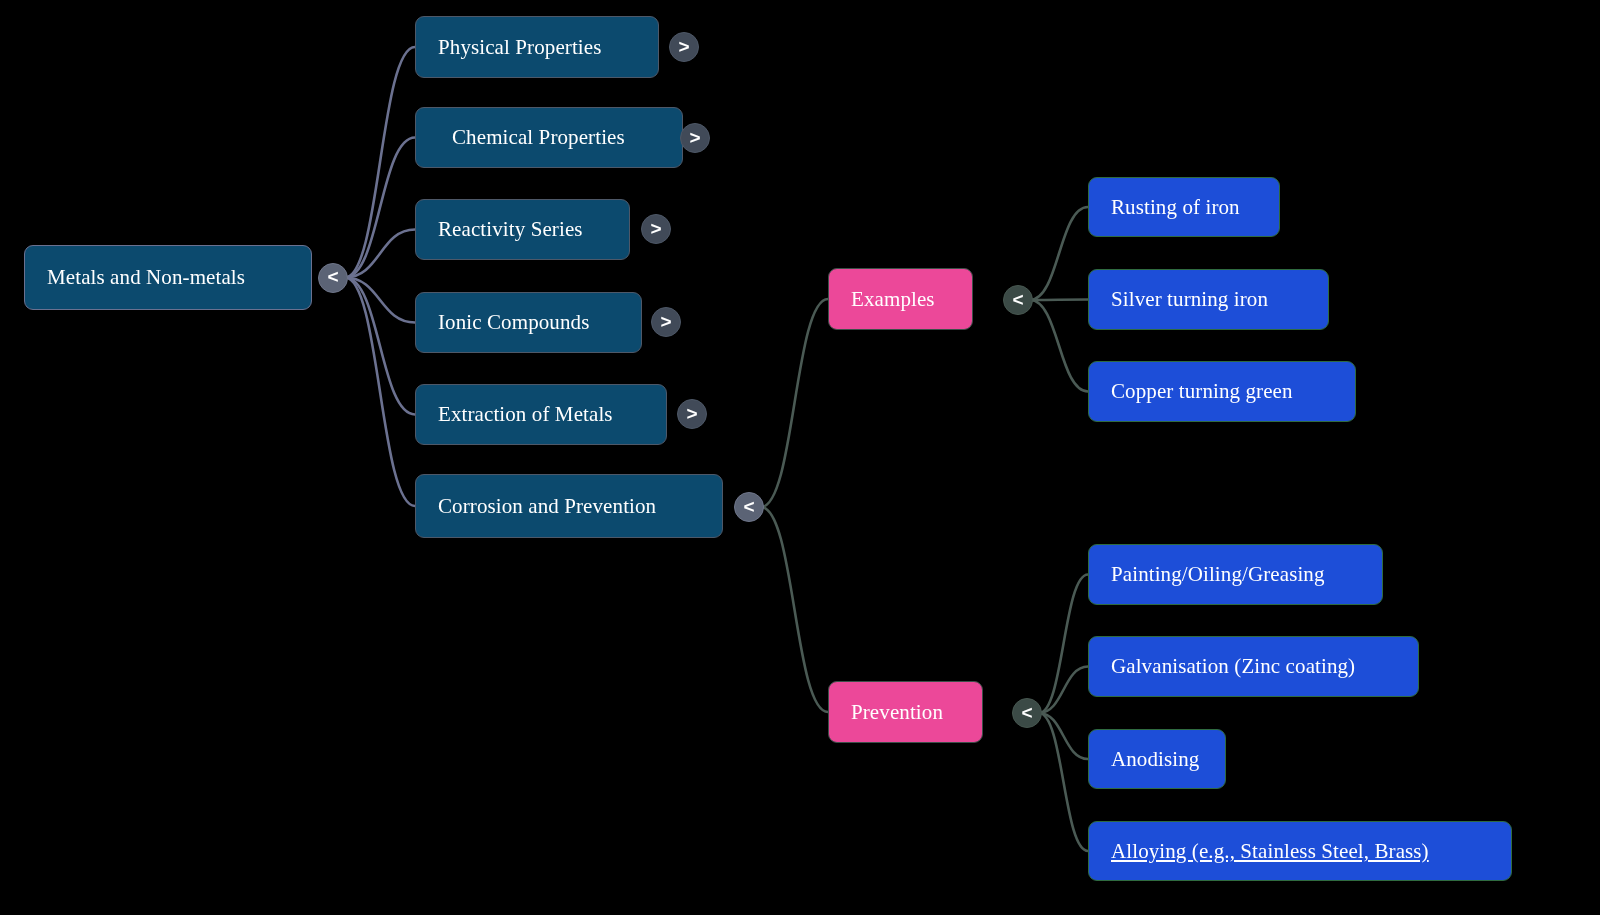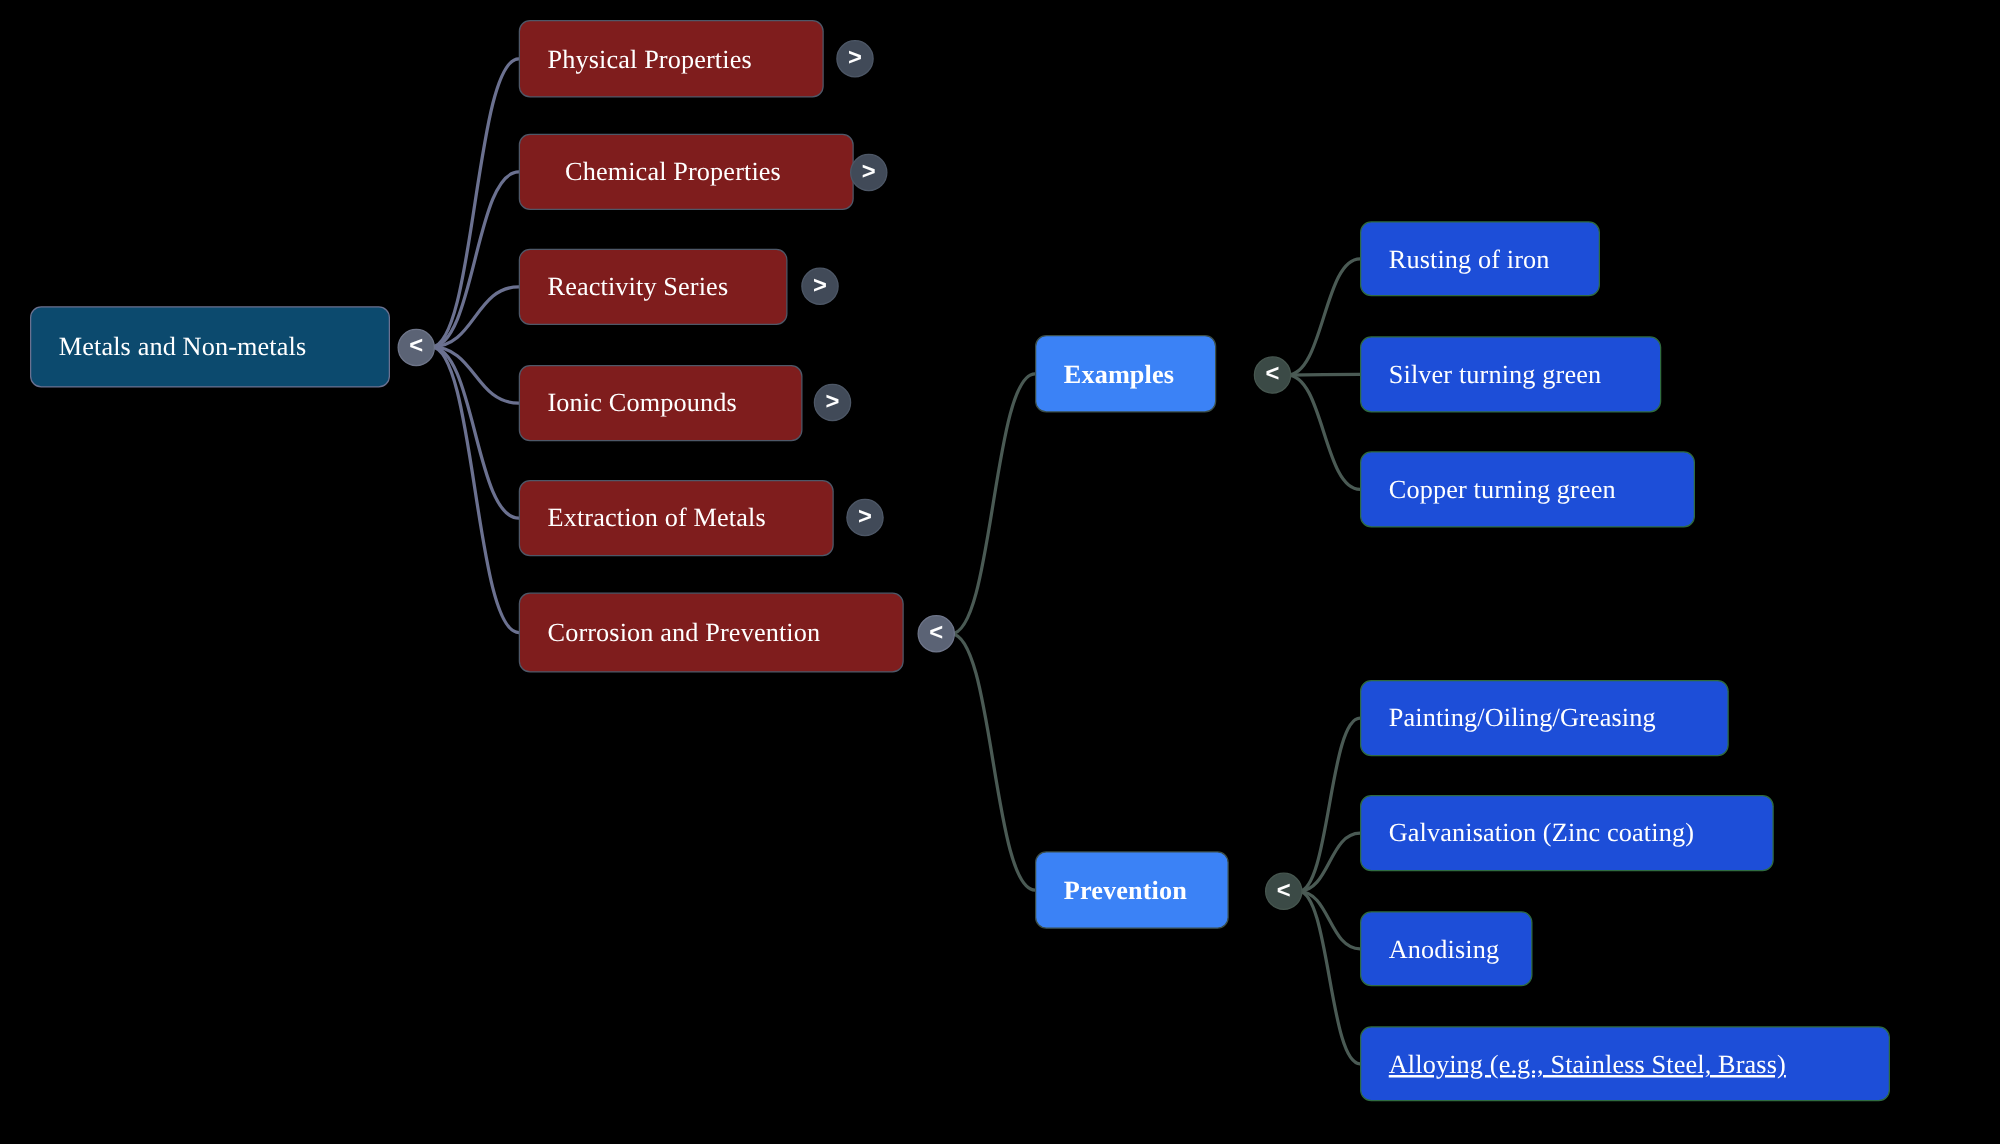--- a/index.html
+++ b/index.html
@@ -34,28 +34,27 @@
     font-size: 21px;
     line-height: 1.15;
     letter-spacing: 0.1px;
     white-space: nowrap;
   }
   .node.root {
     background: #0c4a6e;
     border: 1px solid #6b7190;
   }
   .node.branch {
-    background: #7f1d1d;
+    background: #0c4a6e;
     border: 1px solid #4e5868;
     text-align: right;
   }
   .node.sub {
-    background: #3b82f6;
+    background: #ec4899;
     border: 1px solid #3c4f49;
-    font-weight: bold;
   }
   .node.leaf {
     background: #1d4ed8;
     border: 1px solid #2f6b40;
   }
   .toggle {
     position: absolute;
     box-sizing: border-box;
     border-radius: 50%;
     display: flex;
@@ -142,21 +141,21 @@
       </div>
       <div class="toggle chev gray" style="left: 734px; top: 492px; width: 30px; height: 30px;">&lt;</div>
       <div class="node sub" style="left: 828px; top: 268px; width: 145px; height: 62px;">
         <span>Examples</span>
       </div>
       <div class="toggle chev green" style="left: 1003px; top: 285px; width: 30px; height: 30px;">&lt;</div>
       <div class="node leaf" style="left: 1088px; top: 177px; width: 192px; height: 60px;">
         <span>Rusting of iron</span>
       </div>
       <div class="node leaf" style="left: 1088px; top: 269px; width: 241px; height: 61px;">
-        <span>Silver turning green</span>
+        <span>Silver turning iron</span>
       </div>
       <div class="node leaf" style="left: 1088px; top: 361px; width: 268px; height: 61px; text-align: right;">
         <span>Copper turning green</span>
       </div>
       <div class="node sub" style="left: 828px; top: 681px; width: 155px; height: 62px;">
         <span>Prevention</span>
       </div>
       <div class="toggle chev green" style="left: 1012px; top: 698px; width: 30px; height: 30px;">&lt;</div>
       <div class="node leaf" style="left: 1088px; top: 544px; width: 295px; height: 61px;">
         <span>Painting/Oiling/Greasing</span>

